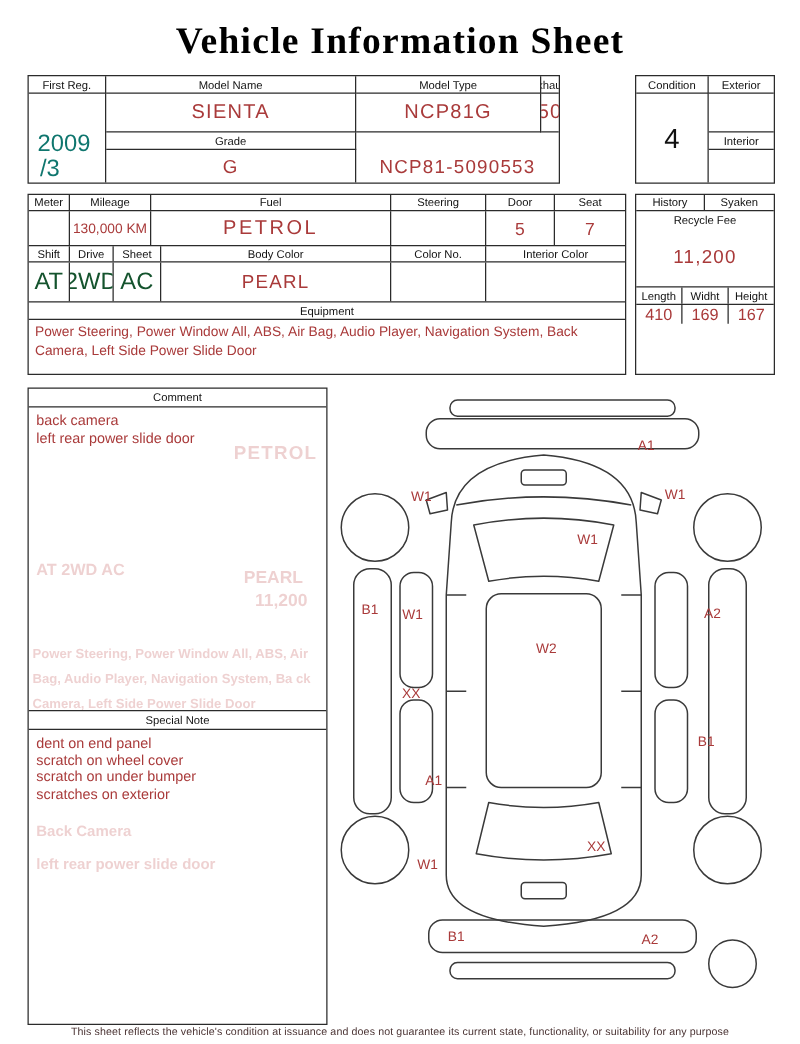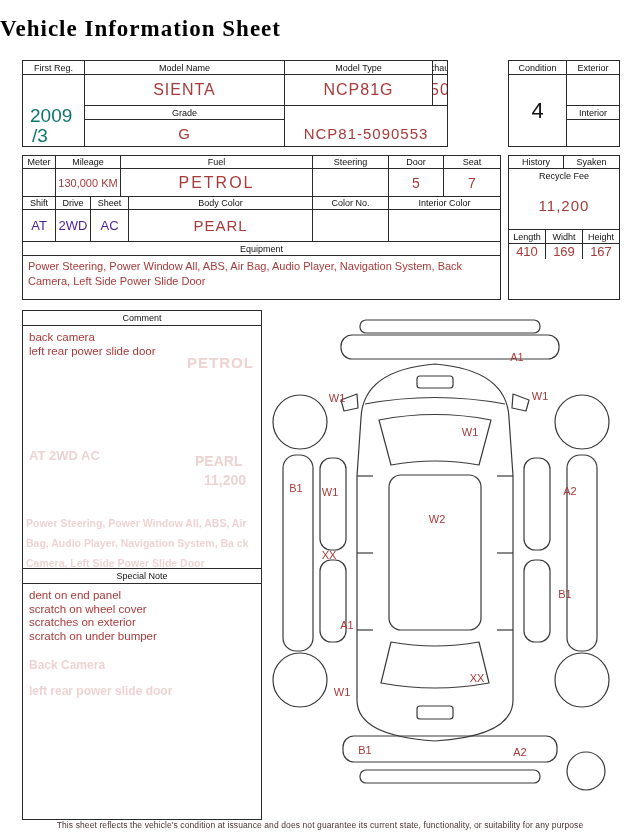--- a/index.html
+++ b/index.html
@@ -8,35 +8,35 @@
     --ink:#111;
   }
   *{box-sizing:border-box;margin:0;padding:0}
   body{
     width:640px;height:835px;background:#fff;
     font-family:"Liberation Sans",sans-serif;color:var(--ink);
     position:relative;overflow:hidden;
   }
   .page{position:absolute;inset:0;width:640px;height:835px;background:#fff}
   .title{
-    position:absolute;top:16px;left:0;width:640px;text-align:left;
-    font-family:"Liberation Serif",serif;font-size:23px;font-weight:600;
+    position:absolute;top:16px;left:0;width:640px;text-align:center;
+    font-family:"Liberation Serif",serif;font-size:30px;font-weight:600;
     letter-spacing:1px;color:#000;
   }
   .box{position:absolute;border:1px solid var(--border)}
   .grid{display:grid;width:100%;height:100%}
   .row{display:flex;width:100%}
   .cell{display:flex;align-items:center;justify-content:center;overflow:hidden}
   .hdr{font-size:9px;color:var(--ink)}
   .val{color:var(--red)}
   .br{border-right:1px solid var(--border)}
   .bb{border-bottom:1px solid var(--border)}
   .big-red{font-size:16px;letter-spacing:1px}
   .med-red{font-size:15px;letter-spacing:1px}
-  .gray-val{color:#4c1d95;font-size:13px}
+  .gray-val{color:#14532d;font-size:19px}
   .firstreg-val{
     flex-direction:column;align-items:flex-start;justify-content:flex-end;
     padding-left:7px;font-size:19px;color:#0f766e;line-height:1.05;
   }
   .cond-val{font-size:22px;color:#111}
   .equip-text{
     display:block;color:var(--red);font-size:11px;line-height:1.35;
     padding:3px 5px;text-align:left;
   }
   .section-hdr{
@@ -172,22 +172,22 @@
       <span class="ghost" style="left:164px;top:28px;font-size:15px;letter-spacing:1px">PETROL</span>
       <span class="ghost" style="left:6px;top:122px;font-size:13px">AT  2WD  AC</span>
       <span class="ghost" style="left:172px;top:127px;font-size:14px">PEARL</span>
       <span class="ghost" style="left:181px;top:146px;font-size:14px">11,200</span>
       <span class="ghost ghost-par" style="left:3px;top:188px">Power Steering, Power Window  All, ABS, Air Bag, Audio Player, Navigation System, Ba ck Camera, Left Side Power Slide Door</span>
     </div>
     <div class="section-hdr">Special Note</div>
     <div class="note-content" style="flex:1">
       <span class="note-line">dent on end panel</span>
       <span class="note-line">scratch on wheel cover</span>
+      <span class="note-line">scratch on under bumper</span>
       <span class="note-line">scratches on exterior</span>
-      <span class="note-line">scratch on under bumper</span>
       <span class="ghost" style="left:6px;top:74px;font-size:12px">Back Camera</span>
       <span class="ghost" style="left:6px;top:100px;font-size:12px">left rear power slide door</span>
     </div>
   </div>
 
   <div class="diagram">
     <svg width="370" height="507" viewBox="0 0 370 507">
       <g fill="none" stroke="#3a3a3a" stroke-width="1.2" stroke-linejoin="round">
         <rect x="95" y="12" width="180" height="13" rx="6"></rect>
         <rect x="76" y="27" width="218" height="24" rx="11"></rect>

